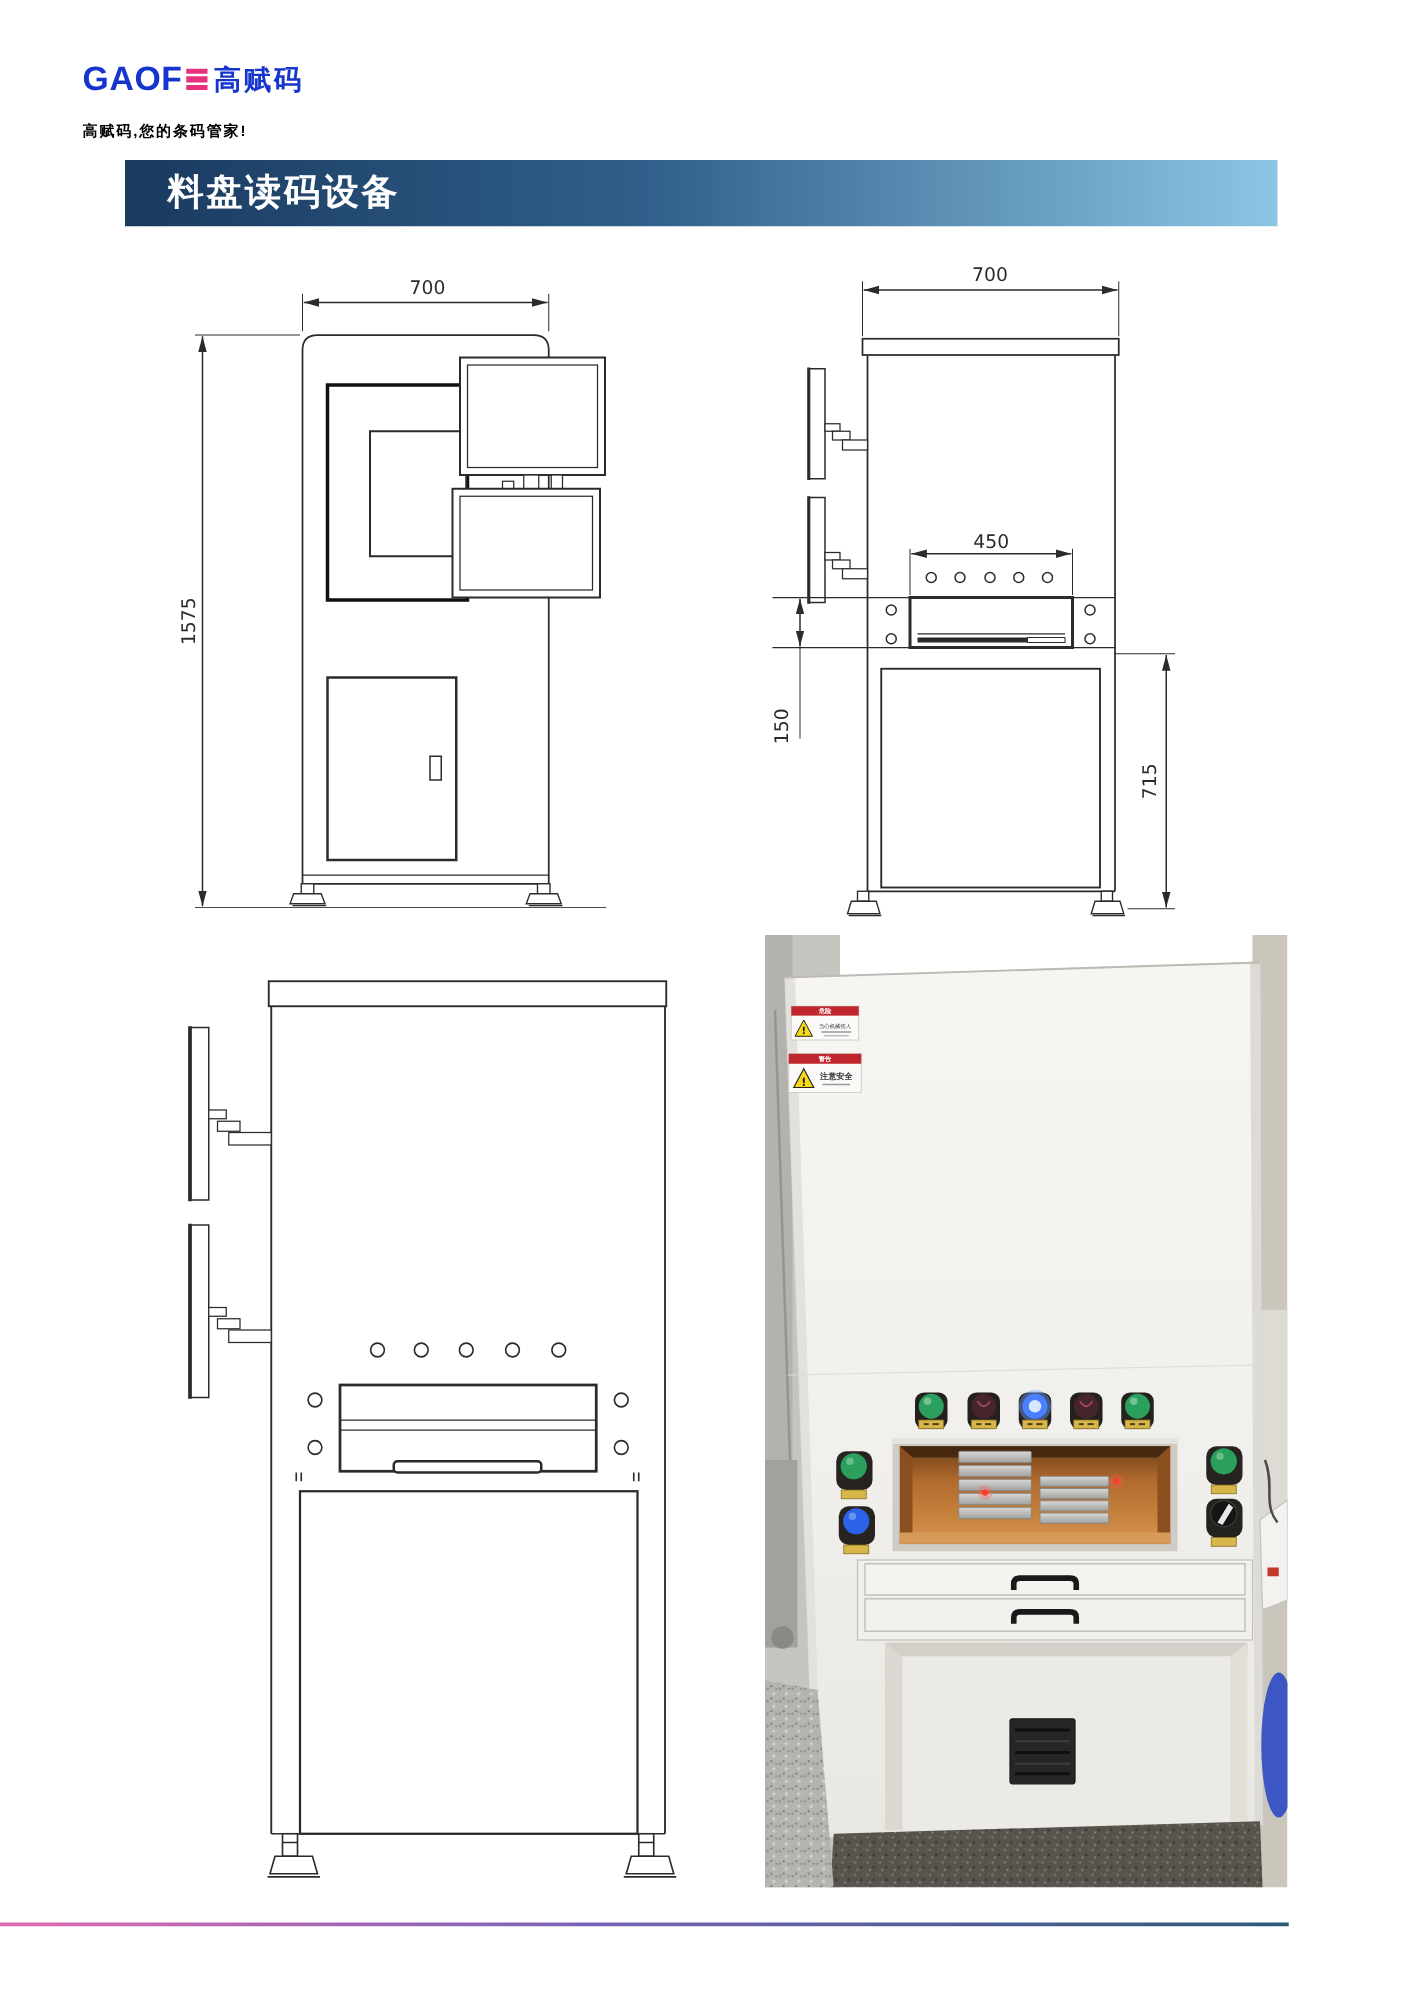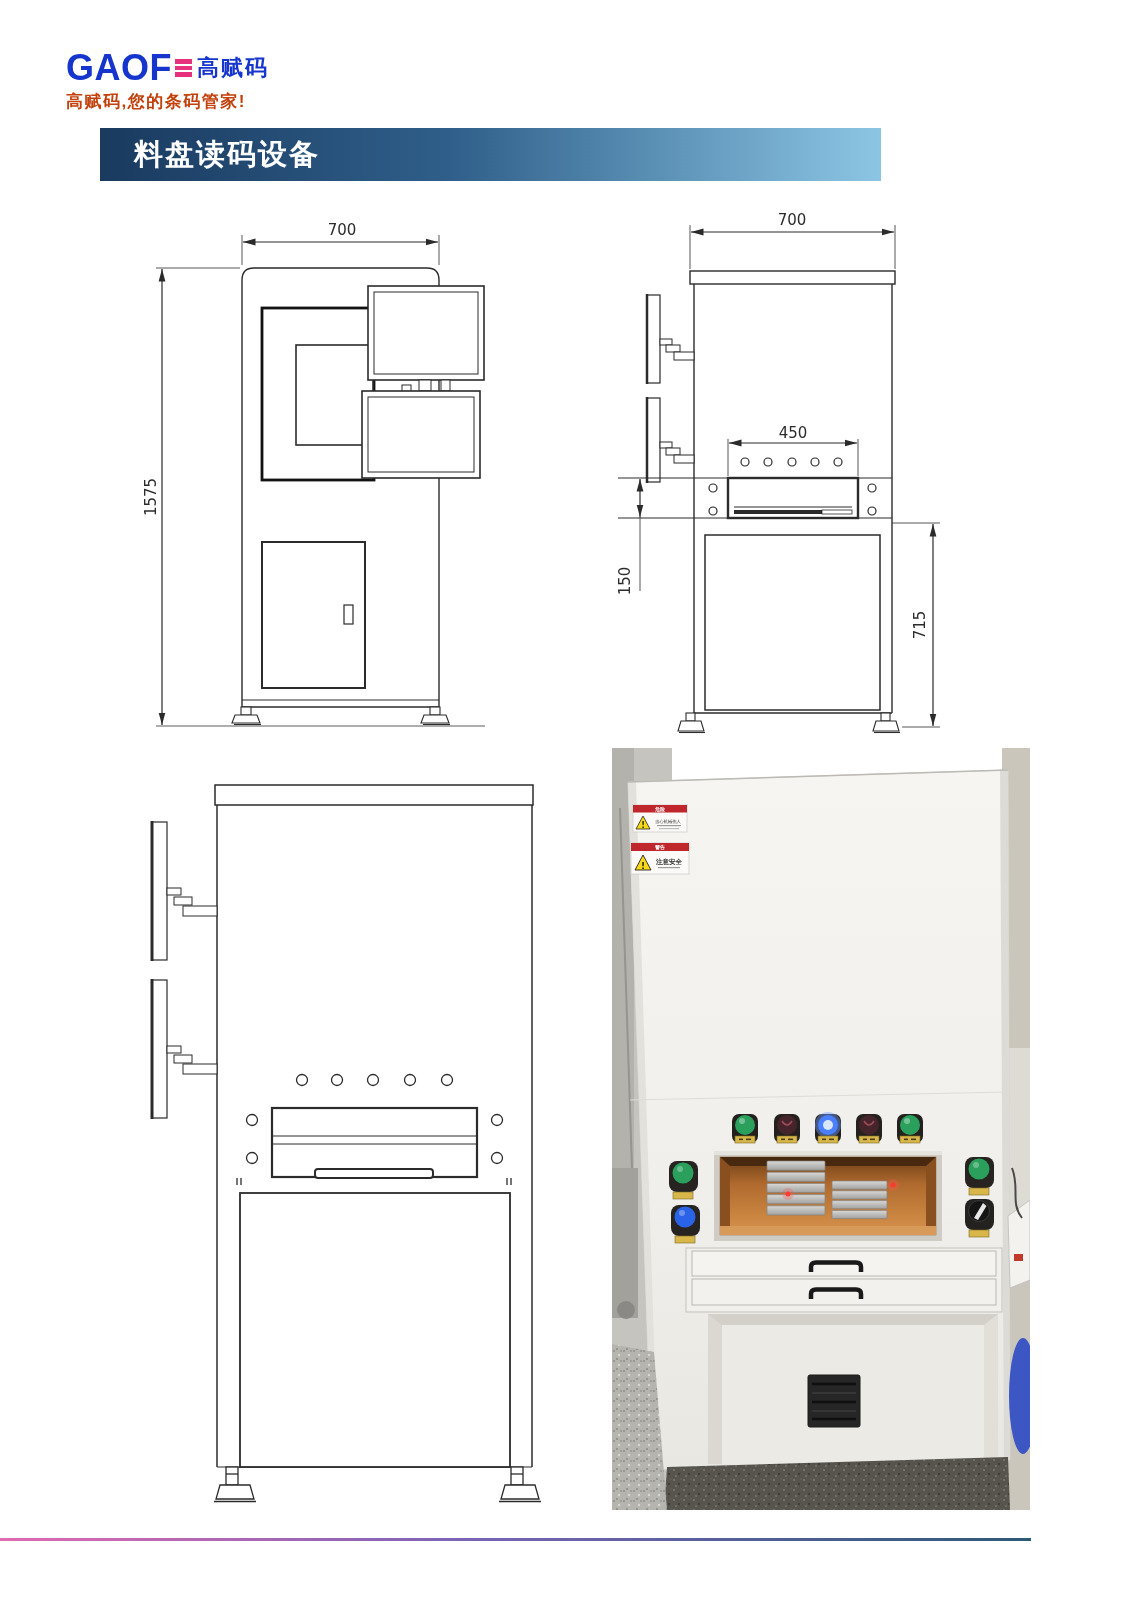--- a/index.html
+++ b/index.html
@@ -1,27 +1,27 @@
 <!DOCTYPE html>
 <html><head>
 <meta charset="utf-8">
 <style>
   html,body{margin:0;padding:0;background:#ffffff;}
   .page{position:relative;width:1124px;height:1600px;background:#fff;overflow:hidden;font-family:"Liberation Sans",sans-serif;}
   .abs{position:absolute;}
   
   .logo{left:66px;top:50px;}
   .logo-row{display:flex;align-items:center;}
-  .logo-latin{font-size:36px;font-weight:bold;color:#1535cc;letter-spacing:0.5px;line-height:1;}
+  .logo-latin{font-size:27px;font-weight:bold;color:#1535cc;letter-spacing:0.5px;line-height:1;}
   .logo-ebars{display:inline-flex;flex-direction:column;gap:2px;margin:0 5px 0 3px;}
   .logo-ebars i{display:block;width:17px;height:4.5px;background:#e8317d;}
   .logo-cn{font-size:22px;font-weight:bold;color:#1535cc;letter-spacing:2px;line-height:1;}
-  .logo-tagline{font-size:17px;font-weight:bold;color:#c2410c;letter-spacing:1.5px;margin-top:4px;}
+  .logo-tagline{font-size:12px;font-weight:bold;color:#000000;letter-spacing:1.5px;margin-top:20px;}
   
-  .title-bar{left:100px;top:128px;width:781px;height:53px;color:#ffffff;font-size:29px;font-weight:bold;line-height:53px;padding-left:34px;box-sizing:border-box;letter-spacing:2px;background:#2f5f8a;}
+  .title-bar{left:100px;top:128px;width:922px;height:53px;color:#ffffff;font-size:29px;font-weight:bold;line-height:53px;padding-left:34px;box-sizing:border-box;letter-spacing:2px;background:#2f5f8a;}
   
   .footer-line{left:0;top:1538px;width:1031px;height:3px;background:#7a64b8;}
   .drawing{position:absolute;}
   svg{display:block;}
   svg text{font-family:"DejaVu Sans",sans-serif;}
   .dim{font-size:15px;fill:#2b2b2b;}
   .wt{fill:#333;}
 </style>
 </head>
 <body>

